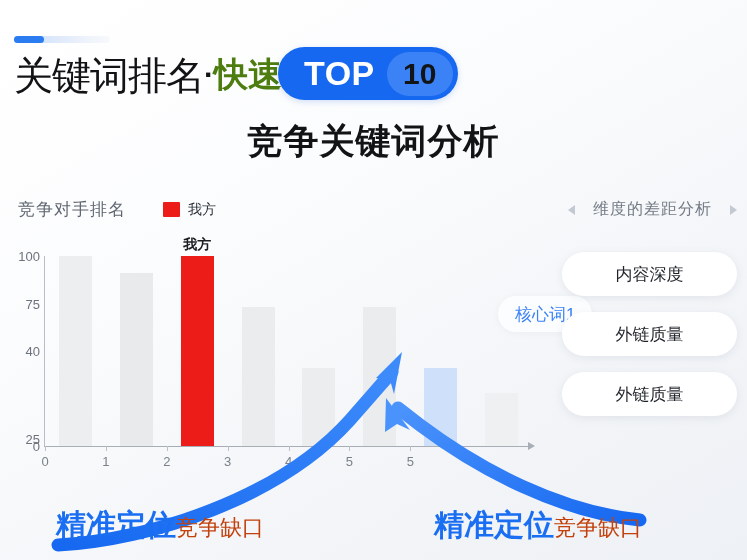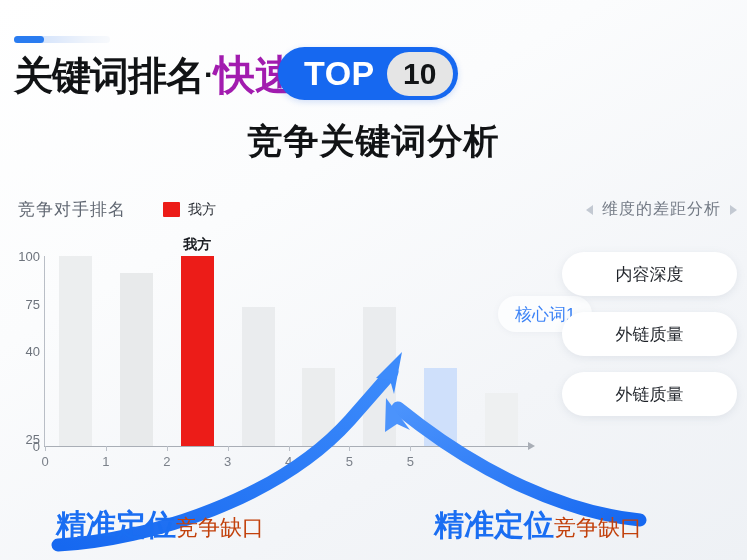--- a/index.html
+++ b/index.html
@@ -11,45 +11,45 @@
   }
   #stage{position:absolute;inset:0;}
 
   
   .progress{position:absolute;left:14px;top:36px;width:96px;height:7px;border-radius:4px;
     background:linear-gradient(90deg,#c7dcfb 0%,#dee9fb 45%,#eef3fb 75%,#f7f9fc 100%);}
   .progress-fill{position:absolute;left:0;top:0;width:30px;height:7px;border-radius:4px;background:#2a7cf0;}
 
   
   .header{position:absolute;left:14px;top:48px;display:flex;align-items:center;height:54px;}
-  .h-title{font-size:39px;font-weight:bold;color:#111315;letter-spacing:-1px;line-height:1;
+  .h-title{font-size:39px;font-weight:normal;color:#111315;letter-spacing:-1px;line-height:1;
     white-space:nowrap;z-index:3;position:relative;}
   .h-dot{font-size:30px;font-weight:bold;color:#111315;}
-  .h-sub{font-size:41px;font-weight:bold;color:#a21caf;}
+  .h-sub{font-size:34px;font-weight:bold;color:#4d7c0f;}
   .top-pill{position:absolute;left:278px;top:47px;height:53px;min-width:160px;border-radius:27px;
     background:#1668f0;display:flex;align-items:center;z-index:2;
     box-shadow:0 2px 6px rgba(20,90,220,.18);}
   .top-word{color:#ffffff;font-size:34px;font-weight:bold;margin-left:26px;letter-spacing:.5px;}
-  .top-num-wrap{background:#e5e5e5;border-radius:22px;height:44px;min-width:66px;
+  .top-num-wrap{background:#3b82f6;border-radius:22px;height:44px;min-width:66px;
     display:flex;align-items:center;justify-content:center;margin-left:12px;margin-right:5px;}
   .top-num{color:#121416;font-size:30px;font-weight:bold;}
 
   
   .subtitle{position:absolute;left:0;right:0;top:118px;text-align:center;
     font-size:35px;font-weight:bold;color:#111315;letter-spacing:1px;}
 
   
   .legend{position:absolute;left:18px;top:198px;display:flex;align-items:center;gap:37px;}
   .legend-title{font-size:17px;color:#5f6671;letter-spacing:1px;}
   .legend-item{display:flex;align-items:center;gap:8px;}
   .legend-swatch{width:17px;height:15px;background:#ec1c18;border-radius:1px;}
   .legend-label{font-size:14px;color:#2b2f36;}
 
   
-  .right-head{position:absolute;right:10px;top:199px;display:flex;align-items:center;gap:9px;}
+  .right-head{position:absolute;right:10px;top:199px;display:flex;align-items:center;gap:18px;}
   .tri{width:0;height:0;border-top:5px solid transparent;border-bottom:5px solid transparent;}
   .tri-l{border-right:7px solid #c3c9d2;}
   .tri-r{border-left:7px solid #c3c9d2;}
   .right-head-label{font-size:16px;color:#737a85;letter-spacing:1px;}
 
   
   .chart{position:absolute;left:0;top:252px;width:560px;height:200px;}
   .axis-y{position:absolute;left:44px;top:4px;width:1px;height:190px;background:#b9bec6;}
   .axis-x{position:absolute;left:44px;top:194px;width:488px;height:1px;background:#a9aeb6;}
   .axis-arrow{position:absolute;left:528px;top:190px;width:0;height:0;

